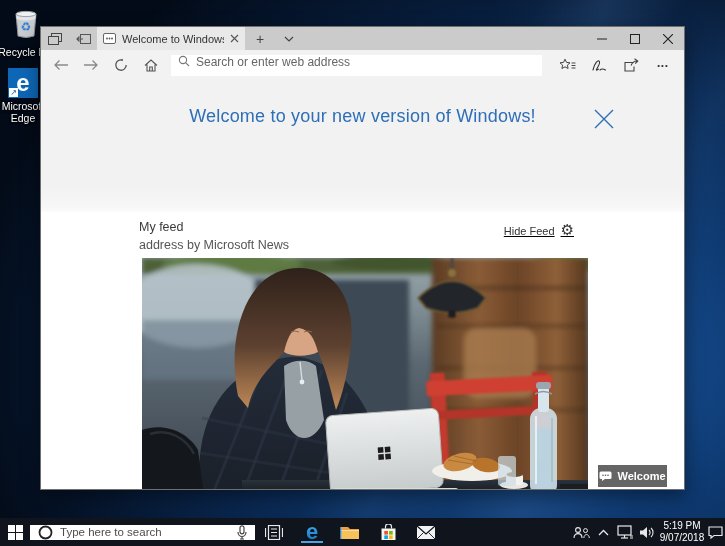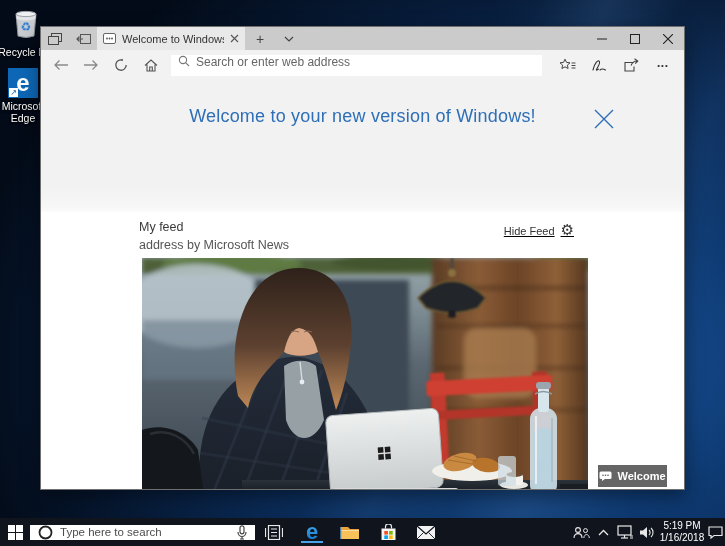--- a/index.html
+++ b/index.html
@@ -481,21 +481,21 @@
         </svg>
       </div>
       <div class="tb-btn">
         <svg width="16" height="13" viewBox="0 0 16 13">
           <path d="M1 4.5 H4 L8 1 V12 L4 8.5 H1 Z" fill="#e8e8e8"></path>
           <path d="M10 4 A3.4 3.4 0 0 1 10 9 M12 2 A6 6 0 0 1 12 11" fill="none" stroke="#e8e8e8" stroke-width="1.1"></path>
         </svg>
       </div>
       <div class="clock">
         <span>5:19 PM</span>
-        <span>1/16/2018</span>
+        <span>9/07/2018</span>
       </div>
       <div class="tb-btn" style="width:19px">
         <svg width="15" height="13" viewBox="0 0 15 13">
           <path d="M1 1 H14 V9.5 H6 L3 12 V9.5 H1 Z" fill="none" stroke="#e8e8e8" stroke-width="1.2"></path>
         </svg>
       </div>
     </div>
   </div>
 </div>
 

